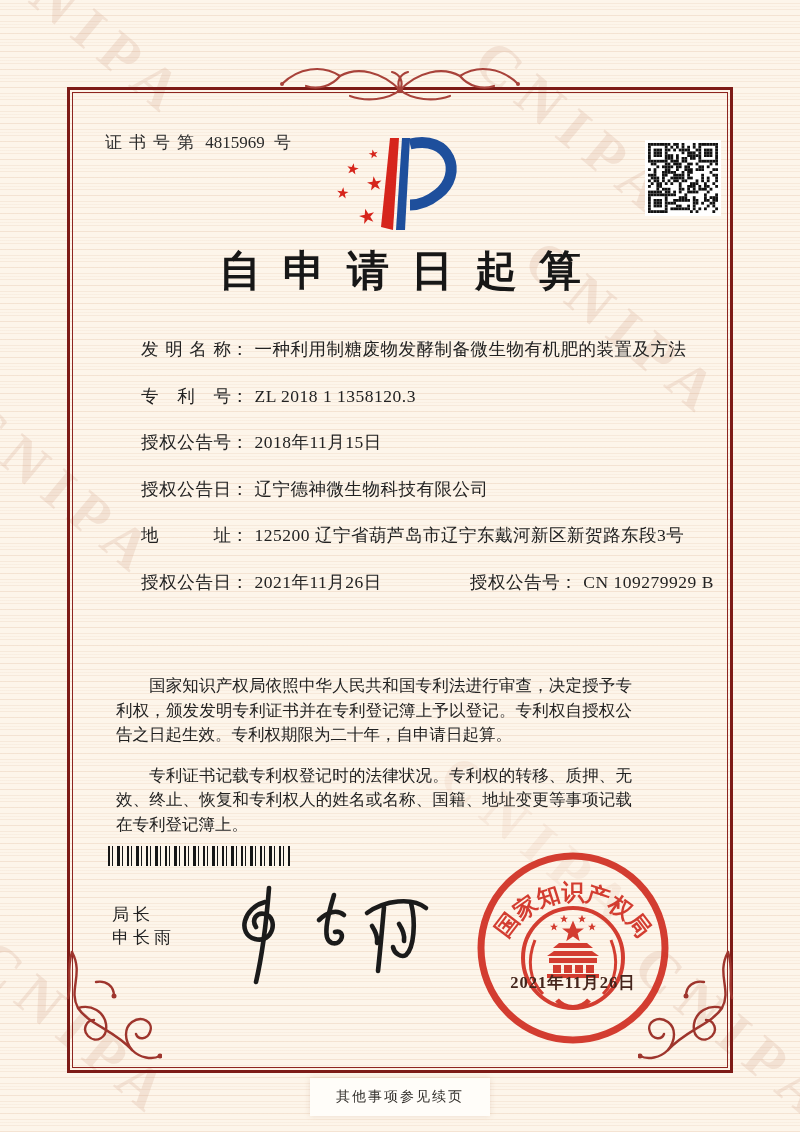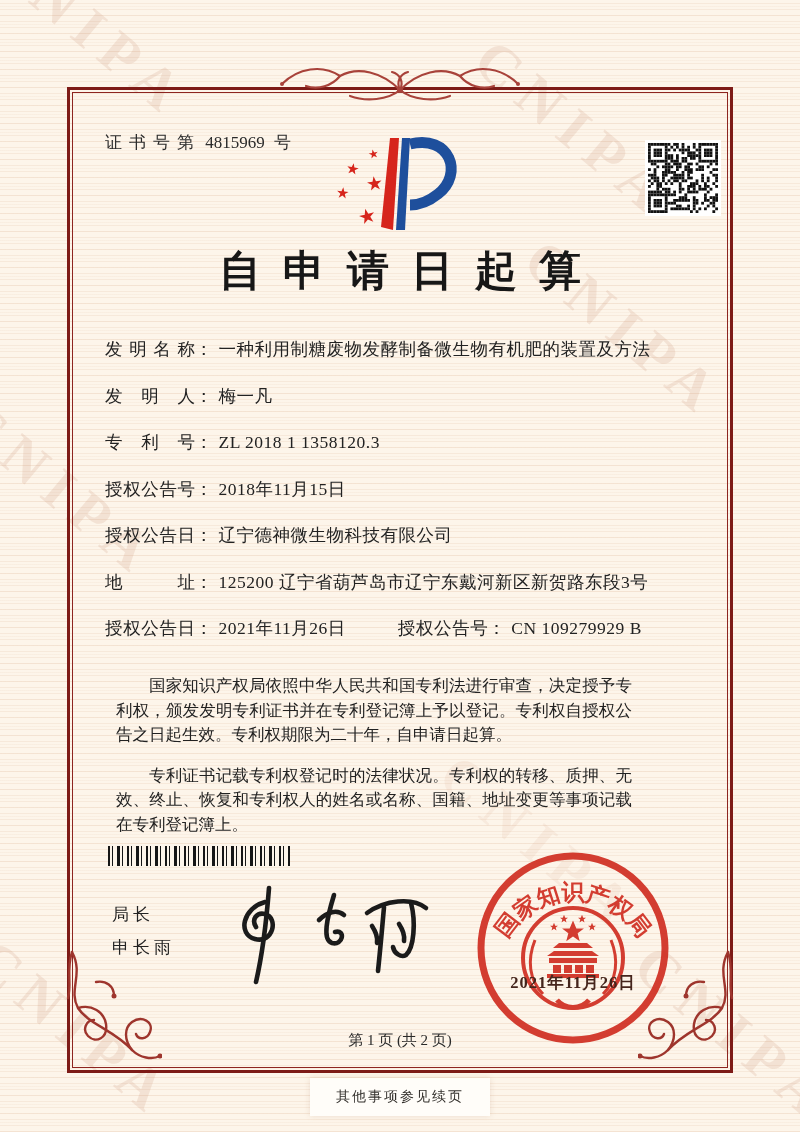--- a/index.html
+++ b/index.html
@@ -25,32 +25,32 @@
   .cert-no .sp{letter-spacing:7px;text-align:center;}
   .logo{position:absolute; left:322px; top:126px; width:156px; height:116px;}
   .logo .star{position:absolute; color:#d6251c; line-height:1;}
   .qr{position:absolute; left:645px; top:140px; width:70px; height:70px; background:#fff; padding:3px;}
   .title{
     position:absolute; left:0; top:243px; width:800px; text-align:center;
     font-size:42px; font-weight:700; letter-spacing:22px; text-indent:22px; color:#171717;
   }
   .fields{position:absolute; left:105px; top:338px; width:545px; font-size:17.5px;}
   .frow{margin-bottom:24.5px; line-height:22px; white-space:nowrap;}
-  .flabel{display:inline-block; width:90px; text-align:justify; text-align-last:justify; vertical-align:top;}
+  .flabel{display:inline-block; width:90px; text-align:justify; text-align-last:justify; vertical-align:top;margin-left:36px;}
   .fcolon{margin-right:6px;}
   .fvalue{letter-spacing:.5px;}
   .grant{display:flex; gap:52px;}
   .paras{position:absolute; left:100px; top:658px; width:548px; font-size:16.5px; line-height:24.5px; text-align:justify;}
   .paras p{margin:16px; text-indent:2em;}
   .barcode{
     position:absolute; left:108px; top:846px; width:182px; height:20px;
     background:repeating-linear-gradient(90deg,#161616 0 2px,#fdf5ea 2px 4px,#161616 4px 5px,#fdf5ea 5px 9px,#161616 9px 12px,#fdf5ea 12px 14px,#161616 14px 15px,#fdf5ea 15px 19px);
   }
   .sig-titles{position:absolute; left:112px; top:903px; font-family:"Liberation Sans",sans-serif; font-size:17px; letter-spacing:4px; color:#232323;}
-  .sig-titles div{margin-bottom:10px;}
+  .sig-titles div{margin-bottom:0;}
   .sig-script{position:absolute; left:215px; top:882px;}
   .seal{position:absolute; left:467px; top:842px; width:212px; height:212px;}
   .seal-date{
     position:absolute; left:472px; top:972px; width:202px; text-align:center;
     font-size:16.5px; color:#45251c; letter-spacing:1px; font-weight:600;
   }
   .page-num{position:absolute; left:0; top:1031px; width:800px; text-align:center; font-size:15px; color:#2a2a2a;}
   .note{
     position:absolute; left:50%; top:1078px; transform:translateX(-50%);
     background:#fffdf9; padding:10px 26px; font-size:14px; letter-spacing:2px; color:#33302c;
@@ -468,23 +468,20 @@
       </svg>
   </div>
 
   <div class="title">自申请日起算</div>
 
   <div class="fields">
     <div class="frow">
       <span class="flabel">发明名称</span><span class="fcolon">：</span><span class="fvalue">一种利用制糖废物发酵制备微生物有机肥的装置及方法</span>
     </div>
     <div class="frow">
-      <span class="flabel">发明人</span><span class="fcolon">：</span><span class="fvalue">梅一凡</span>
-    </div>
-    <div class="frow">
       <span class="flabel">专利号</span><span class="fcolon">：</span><span class="fvalue">ZL 2018 1 1358120.3</span>
     </div>
     <div class="frow">
       <span class="flabel">授权公告号</span><span class="fcolon">：</span><span class="fvalue">2018年11月15日</span>
     </div>
     <div class="frow">
       <span class="flabel">授权公告日</span><span class="fcolon">：</span><span class="fvalue">辽宁德神微生物科技有限公司</span>
     </div>
     <div class="frow">
       <span class="flabel">地址</span><span class="fcolon">：</span><span class="fvalue">125200 辽宁省葫芦岛市辽宁东戴河新区新贺路东段3号</span>
@@ -552,16 +549,15 @@
           <rect x="-26" y="16" width="52" height="4"></rect>
         </g>
         <path d="M-38,-18 C-46,2 -44,22 -30,36" fill="none" stroke="#cf2a1d" stroke-width="3"></path>
         <path d="M38,-18 C46,2 44,22 30,36" fill="none" stroke="#cf2a1d" stroke-width="3"></path>
         <path d="M-16,42 A 21,21 0 0 0 16,42" fill="none" stroke="#cf2a1d" stroke-width="5"></path>
       </g>
     </g>
   </svg>
   <div class="seal-date">2021年11月26日</div>
 
-  <div class="page-num">第 1 页 (共 2 页)</div>
   <div class="note">其他事项参见续页</div>
 
 </div>
 
 </body></html>

